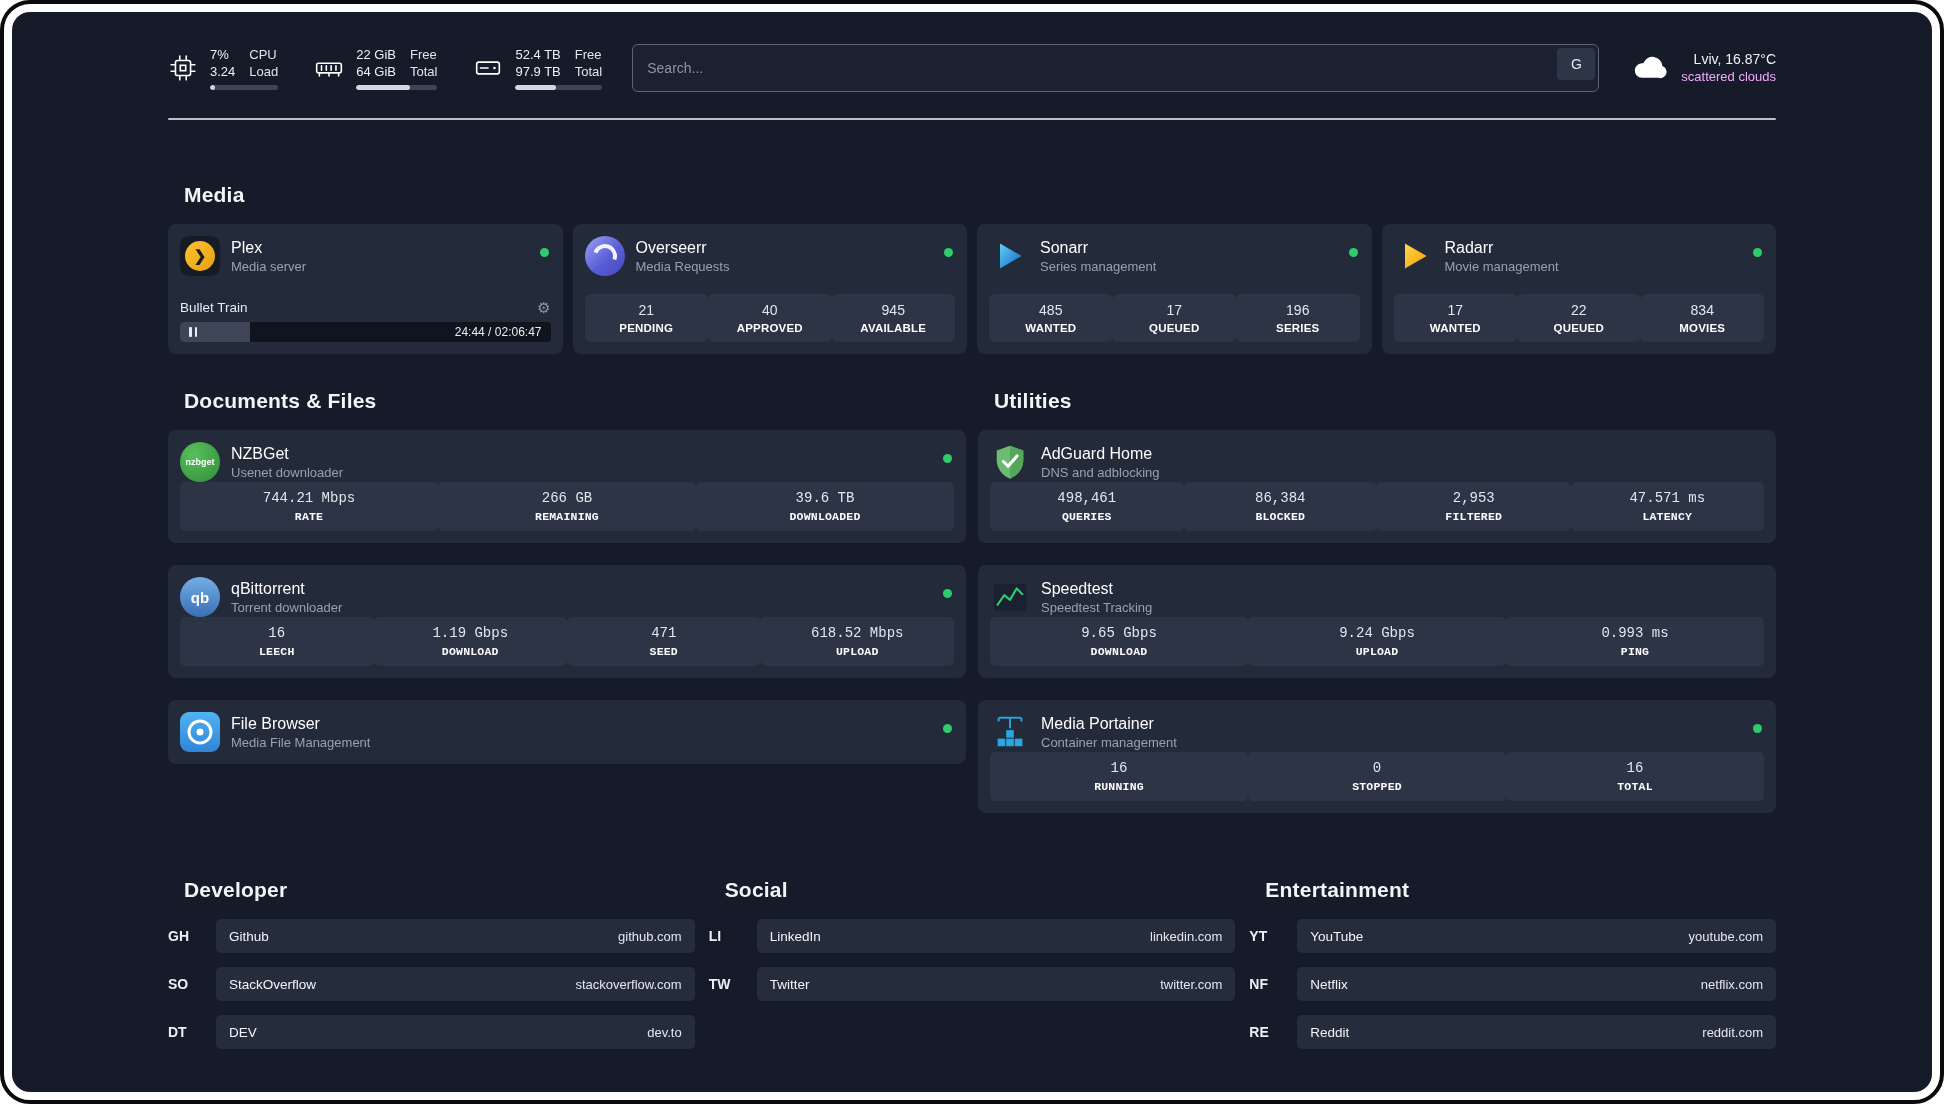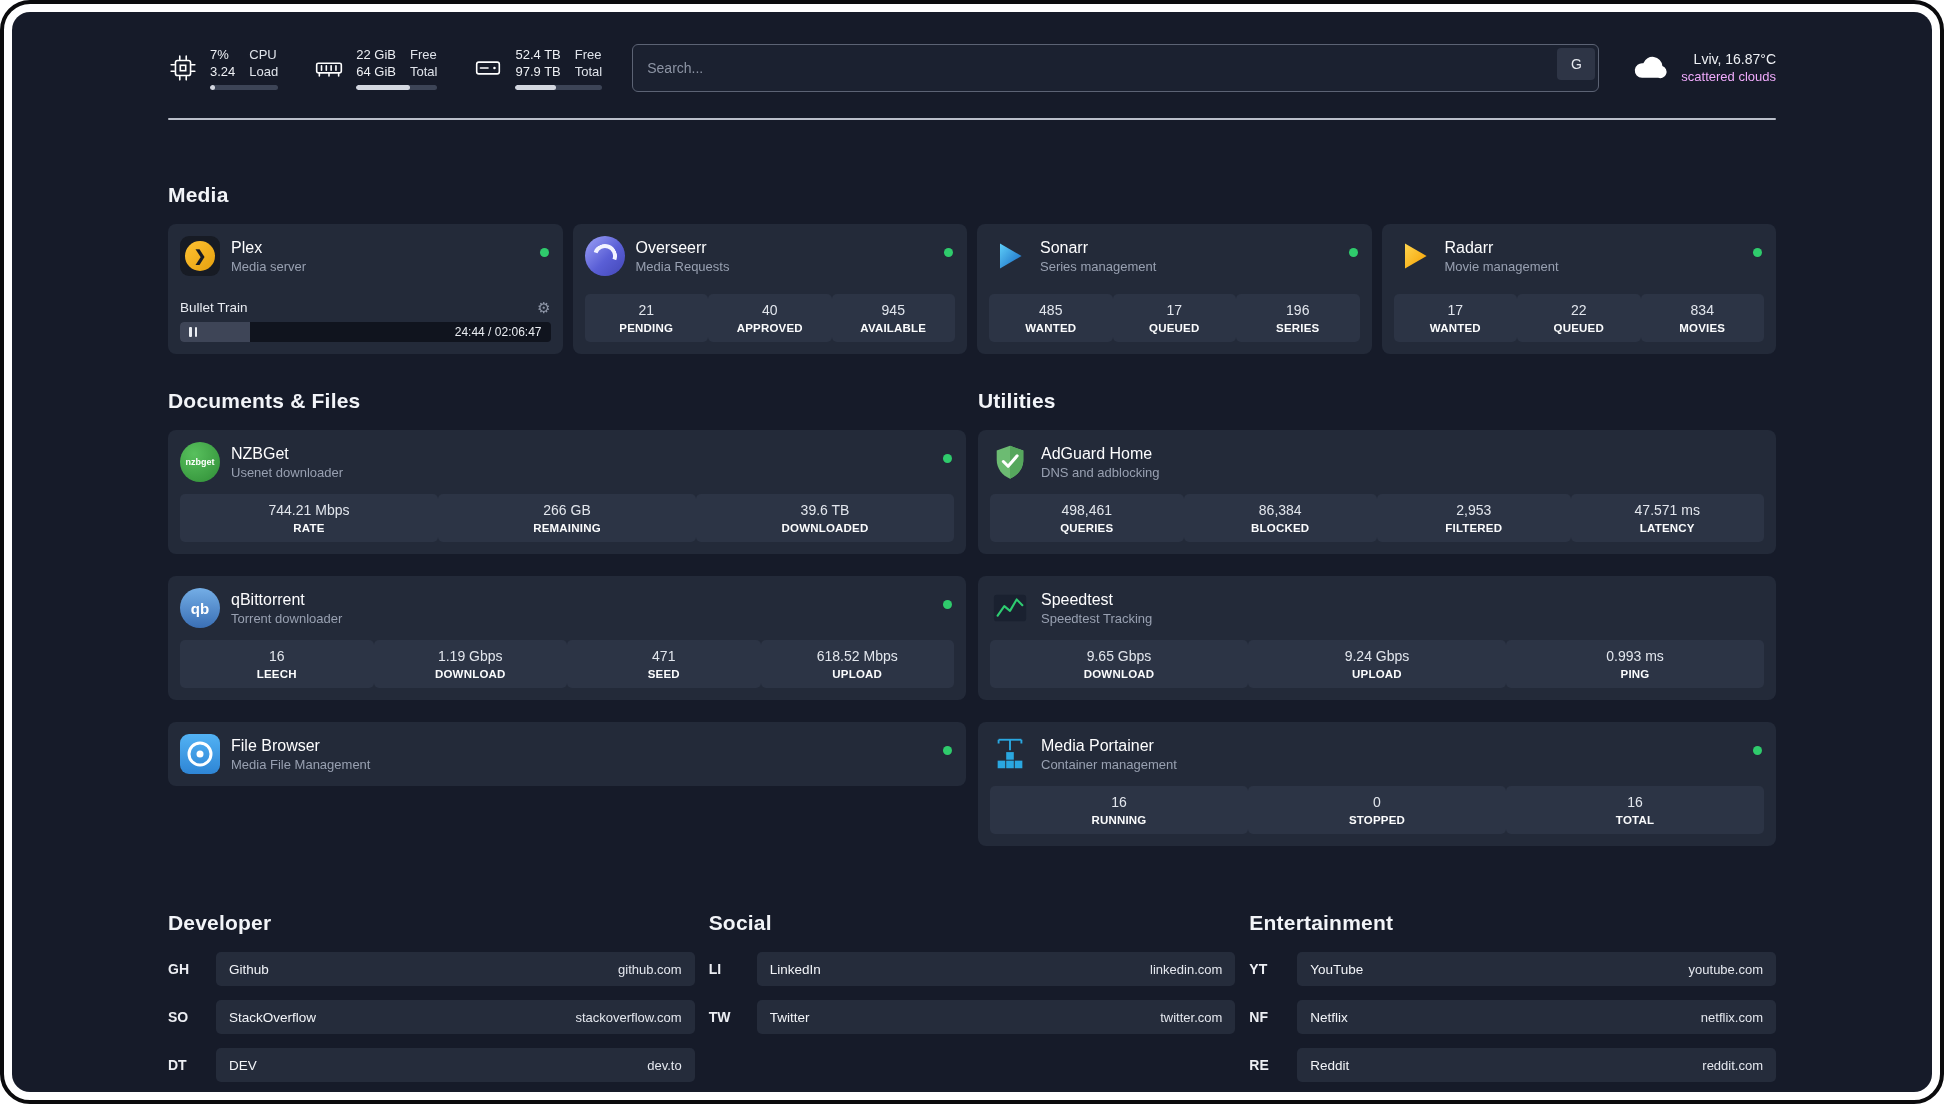--- a/index.html
+++ b/index.html
@@ -38,37 +38,37 @@
     border:none;border-radius:4px;color:#e6e9ef;font-size:14px;cursor:pointer;
     font-family:"Liberation Sans",sans-serif;
   }
   .weather{display:flex;gap:12px;align-items:center;cursor:pointer;text-align:right;}
   .wtext{display:flex;flex-direction:column;font-size:14px;line-height:18px;color:#eef0f4;}
   .wtext .cond{font-size:13px;color:#f0abfc;}
 
   .divider{margin-top:26px;height:2px;background:#ccd1db;opacity:.9;border-radius:2px;}
 
   
-  .section-title{font-size:21px;font-weight:600;color:#f2f4f8;margin:0 0 16px 0;line-height:26px;letter-spacing:.2px;}
+  .section-title{font-size:21px;font-weight:600;color:#f2f4f8;margin:0 0 16px 16px;line-height:26px;letter-spacing:.2px;}
   .media-section{margin-top:62px;}
   .media-row{display:grid;grid-template-columns:repeat(4,1fr);gap:10px;}
 
   .card{
     background:#232a39;border-radius:8px;padding:12px;position:relative;
     display:flex;flex-direction:column;box-sizing:border-box;cursor:pointer;
   }
   .media-row .card{min-height:130px;}
   .card-header{display:flex;gap:11px;align-items:center;}
   .card-titles{display:flex;flex-direction:column;}
   .card-name{font-size:16px;font-weight:500;color:#fdfdfe;line-height:20px;}
   .card-desc{font-size:13px;color:#98a0b1;line-height:17px;}
   .status-dot{position:absolute;top:24px;right:14px;width:9px;height:9px;border-radius:50%;background:#2fcb6c;}
 
   .stats-row{display:flex;gap:0;margin-top:auto;}
-  .col-stack .stats-row{margin-top:12px;}
+  .col-stack .stats-row{font-family:Liberation Mono, monospace;}
   .stat{flex:1;background:#2c3445;border-radius:5px;padding:8px 4px;text-align:center;}
   .stat-value{font-size:14px;color:#e2e6ed;line-height:17px;}
   .stat-label{font-size:11.5px;font-weight:700;color:#fbfcfd;margin-top:3px;letter-spacing:.2px;}
 
   
   .plex-media{margin-top:auto;}
   .plex-track-row{display:flex;justify-content:space-between;align-items:center;font-size:13.5px;color:#e8ebf1;margin-bottom:7px;}
   .gear{color:#8d95a6;font-size:15px;line-height:1;cursor:pointer;}
   .plex-progress{position:relative;height:20px;background:#10141e;border-radius:4px;overflow:hidden;}
   .plex-progress-fill{height:100%;background:#3e4557;}

